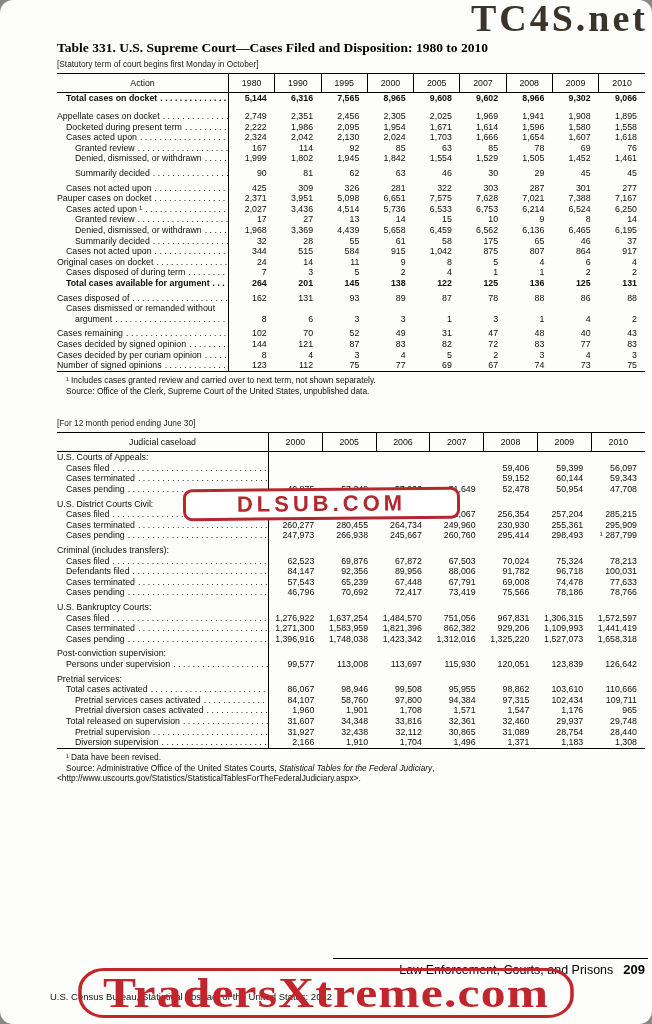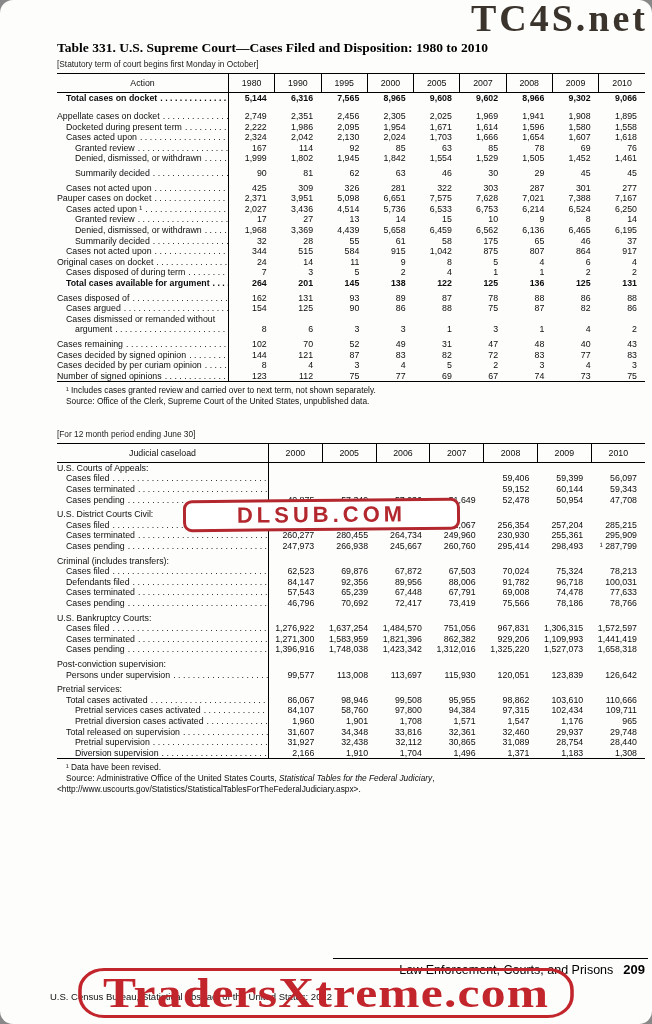--- a/index.html
+++ b/index.html
@@ -356,36 +356,20 @@
             <td class="num">162</td>
             <td class="num">131</td>
             <td class="num">93</td>
             <td class="num">89</td>
             <td class="num">87</td>
             <td class="num">78</td>
             <td class="num">88</td>
             <td class="num">86</td>
             <td class="num">88</td>
           </tr>
-            <tr class=" i1">
-            <td class="stub">
-                <div class="sw">
-                  <span class="lbl">Cases argued</span>
-                </div>
-              </td>
-            <td class="num">154</td>
-            <td class="num">125</td>
-            <td class="num">90</td>
-            <td class="num">86</td>
-            <td class="num">88</td>
-            <td class="num">75</td>
-            <td class="num">87</td>
-            <td class="num">82</td>
-            <td class="num">86</td>
-          </tr>
             <tr class=" i1 nd">
             <td class="stub">
                 <div class="sw">
                   <span class="lbl">Cases dismissed or remanded without</span>
                 </div>
               </td>
             <td class="num"></td>
             <td class="num"></td>
             <td class="num"></td>
             <td class="num"></td>

